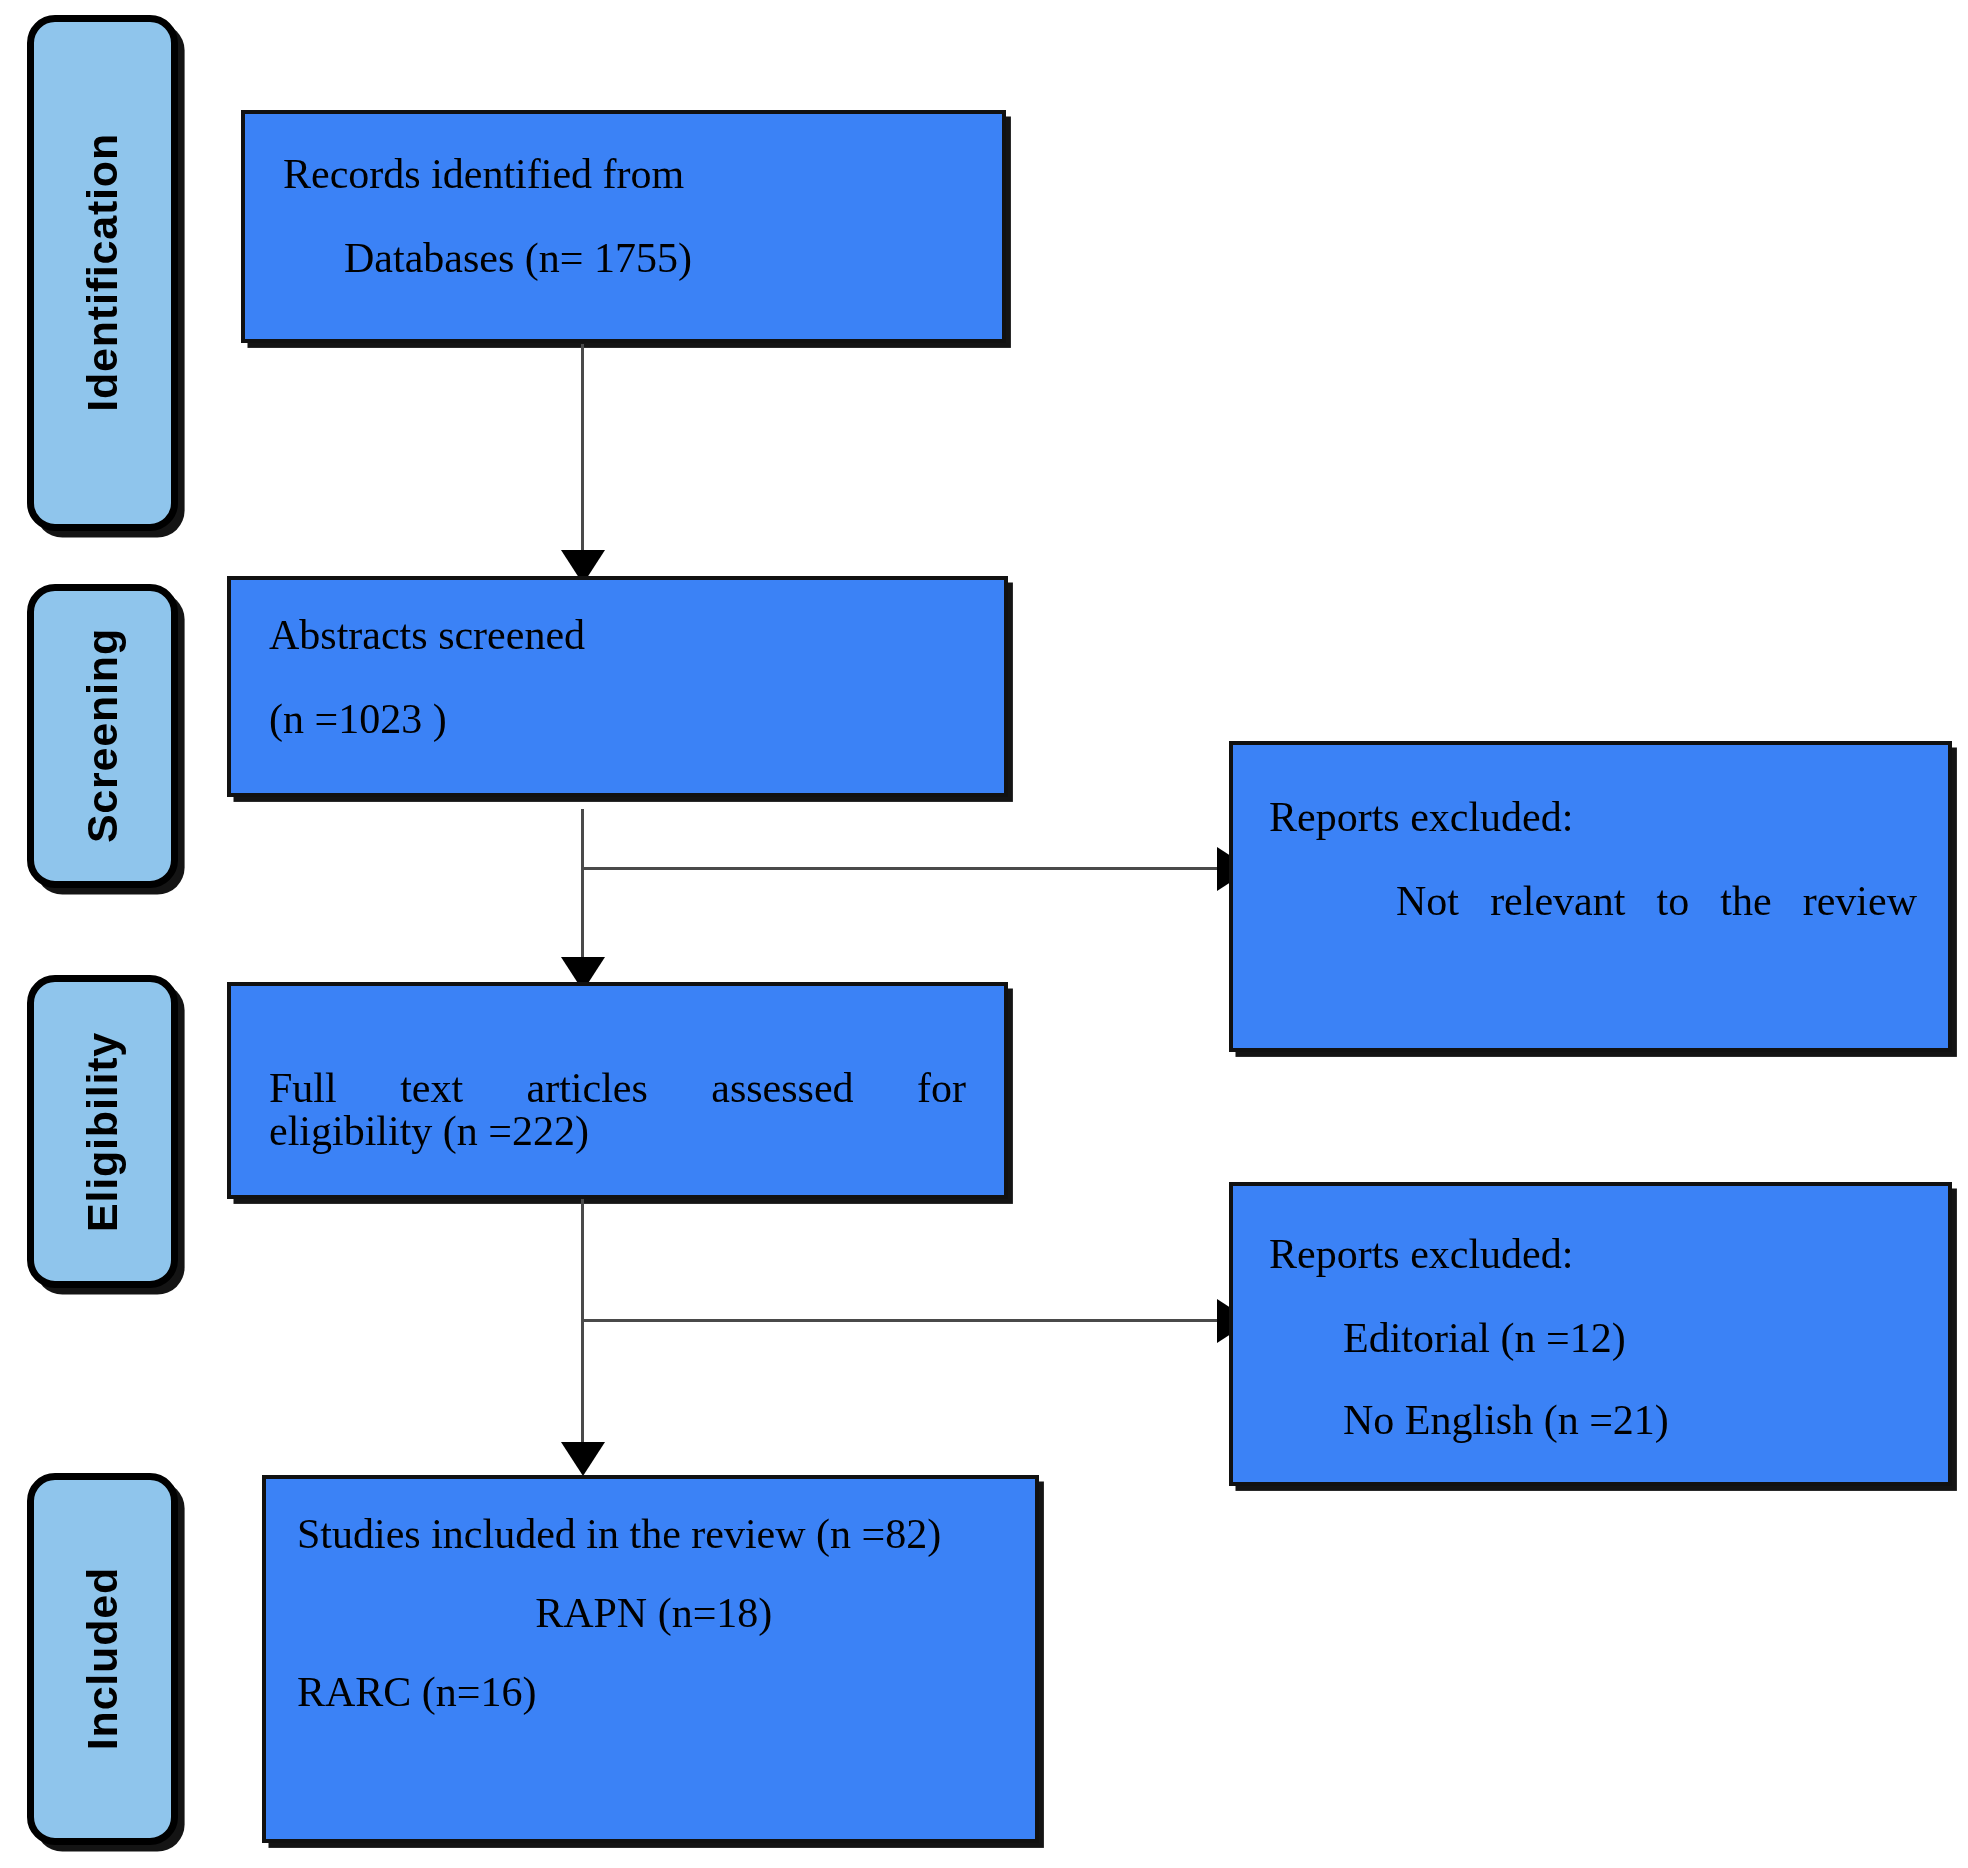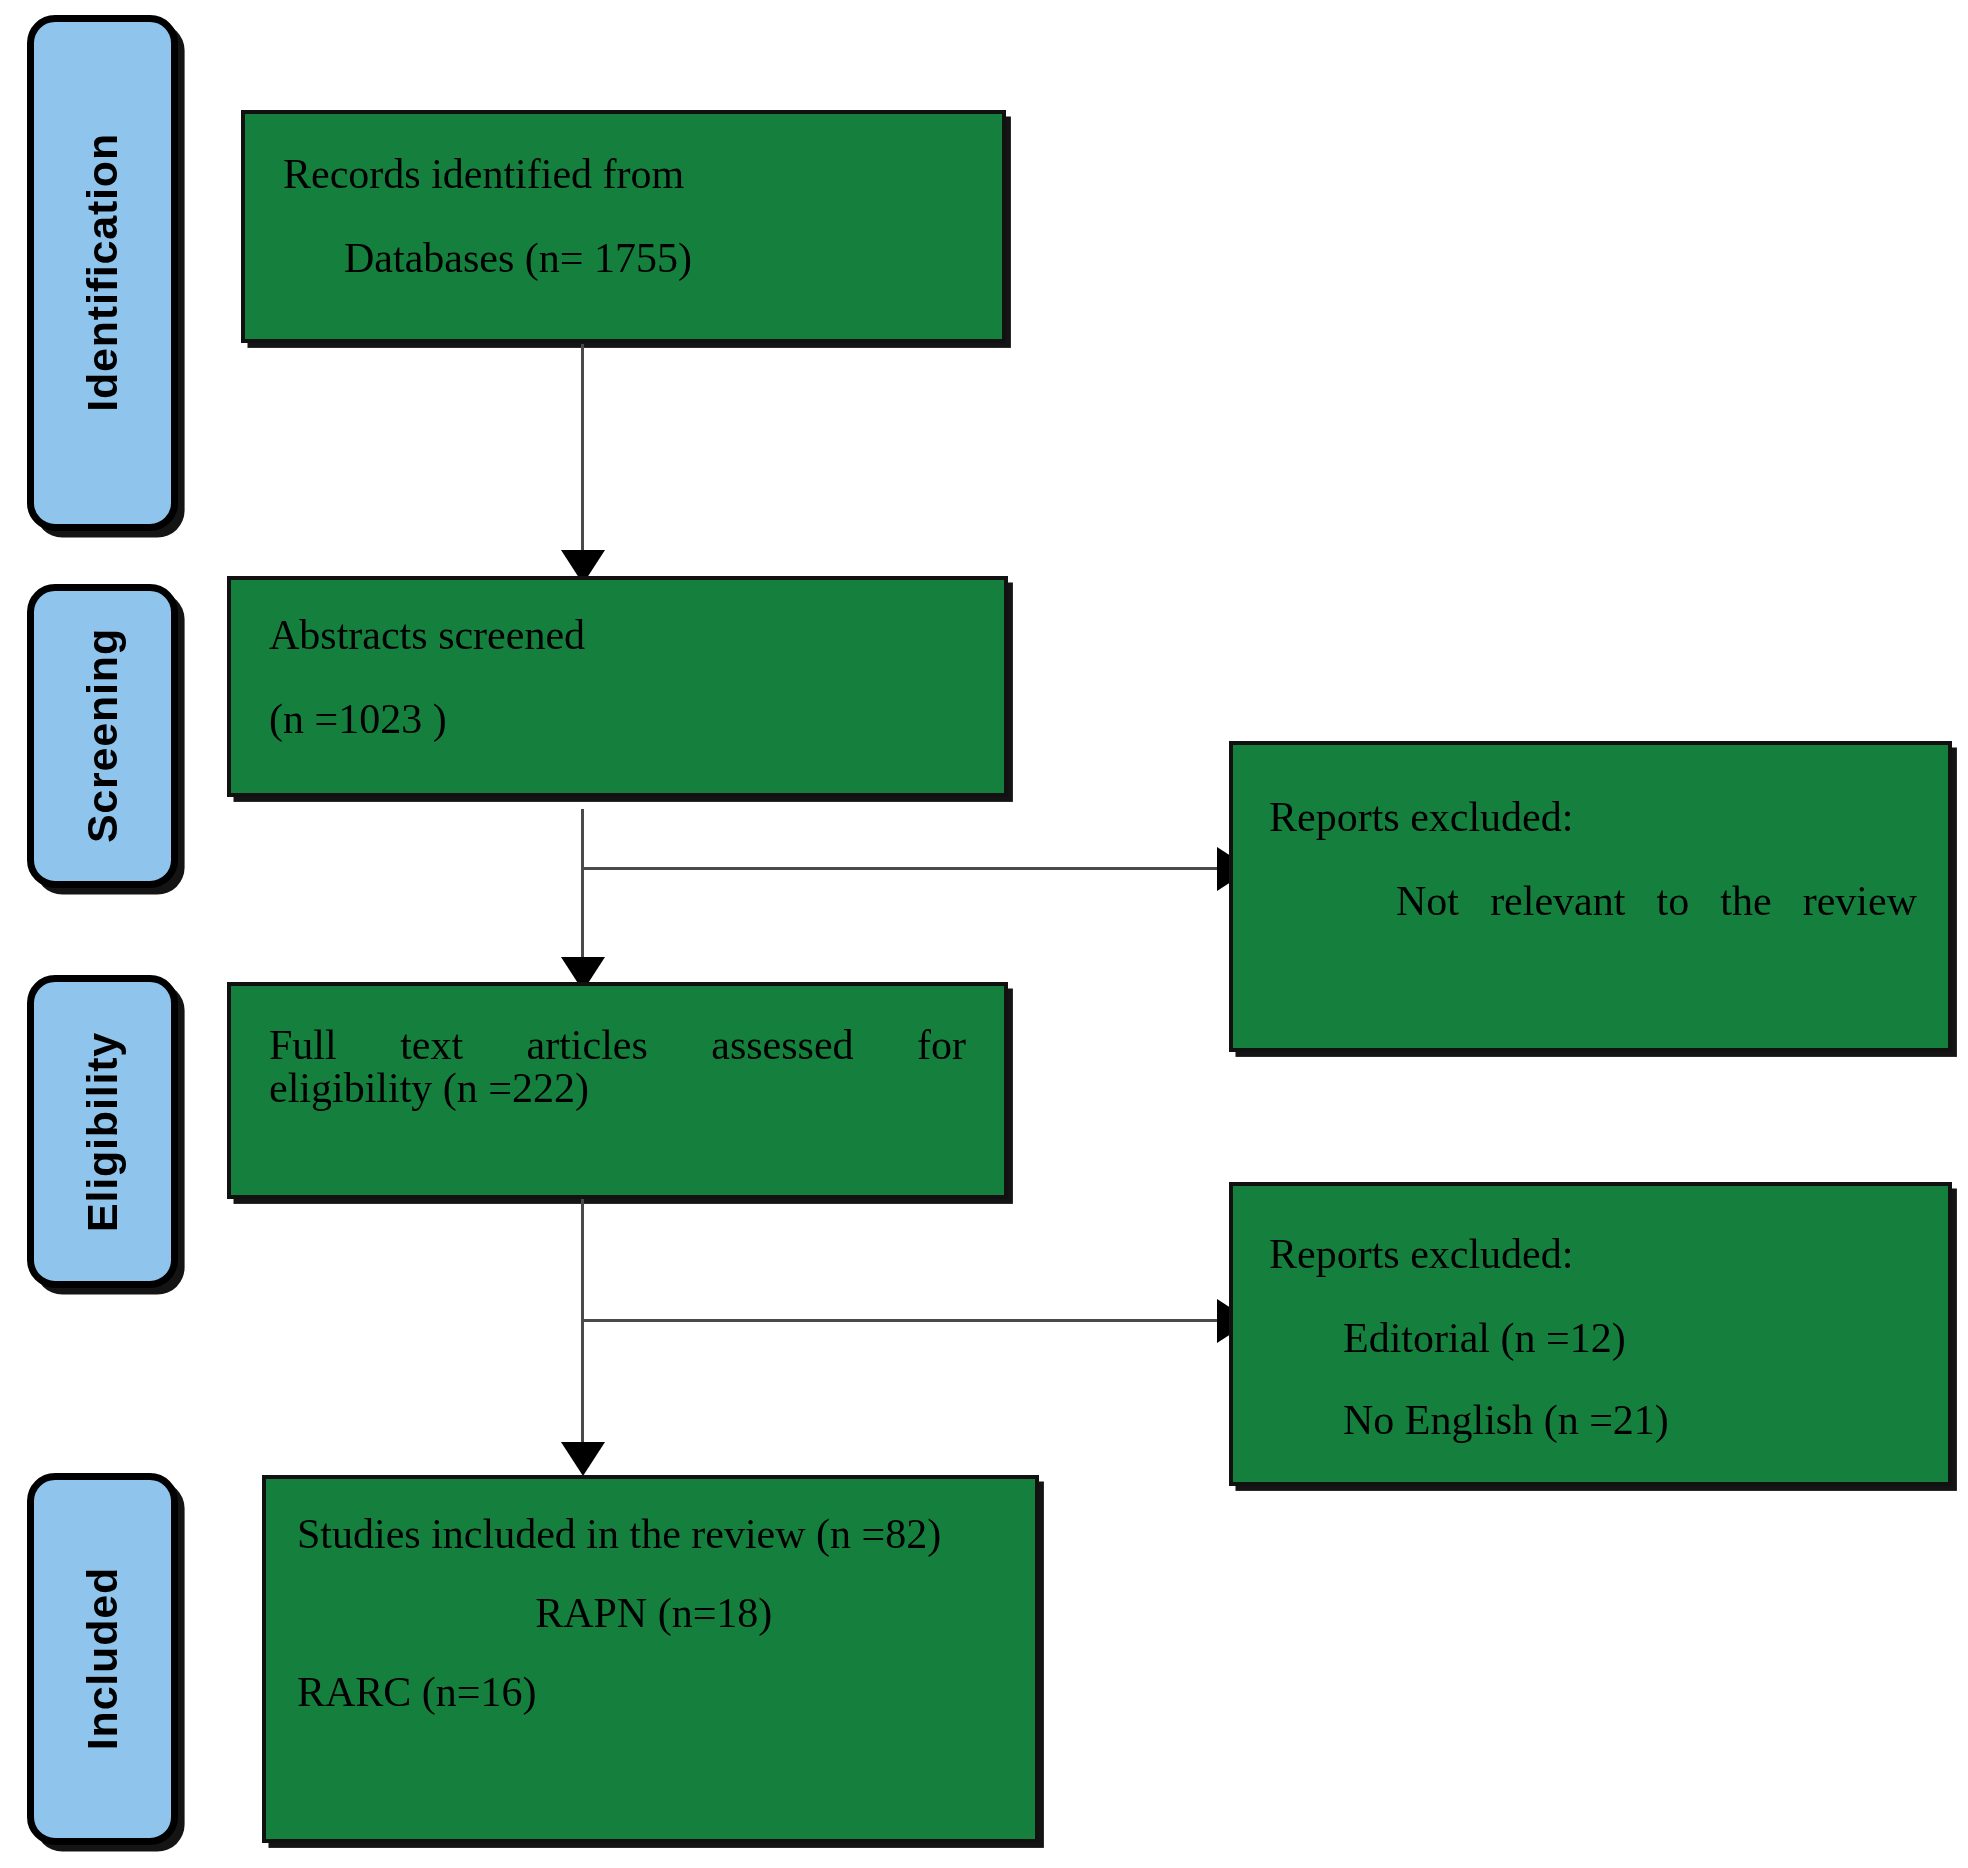--- a/index.html
+++ b/index.html
@@ -38,21 +38,21 @@
     letter-spacing: 0.8px;
     color: #000000;
     white-space: nowrap;
     line-height: 1;
   }
 
   
   .flow-box {
     position: absolute;
     box-sizing: border-box;
-    background: #15803d;
+    background: #3b82f6;
     border: 4.9px solid #111111;
     box-shadow: 5.7px 5.7px 0 -0.8px rgba(0,0,0,0.92);
   }
   .flow-text {
     position: absolute;
     left: 0;
     right: 0;
     color: #000000;
     font-family: "Liberation Serif", serif;
     font-size: 42px;
@@ -60,20 +60,21 @@
   }
   .ln {
     display: block;
     white-space: nowrap;
   }
   .ln-just {
     display: block;
     text-align: justify;
     text-align-last: justify;
     white-space: normal;
+    margin-top: 43px;
   }
 
   
   .v-line {
     position: absolute;
     width: 3.3px;
     background: #4a4a4a;
   }
   .h-line {
     position: absolute;

